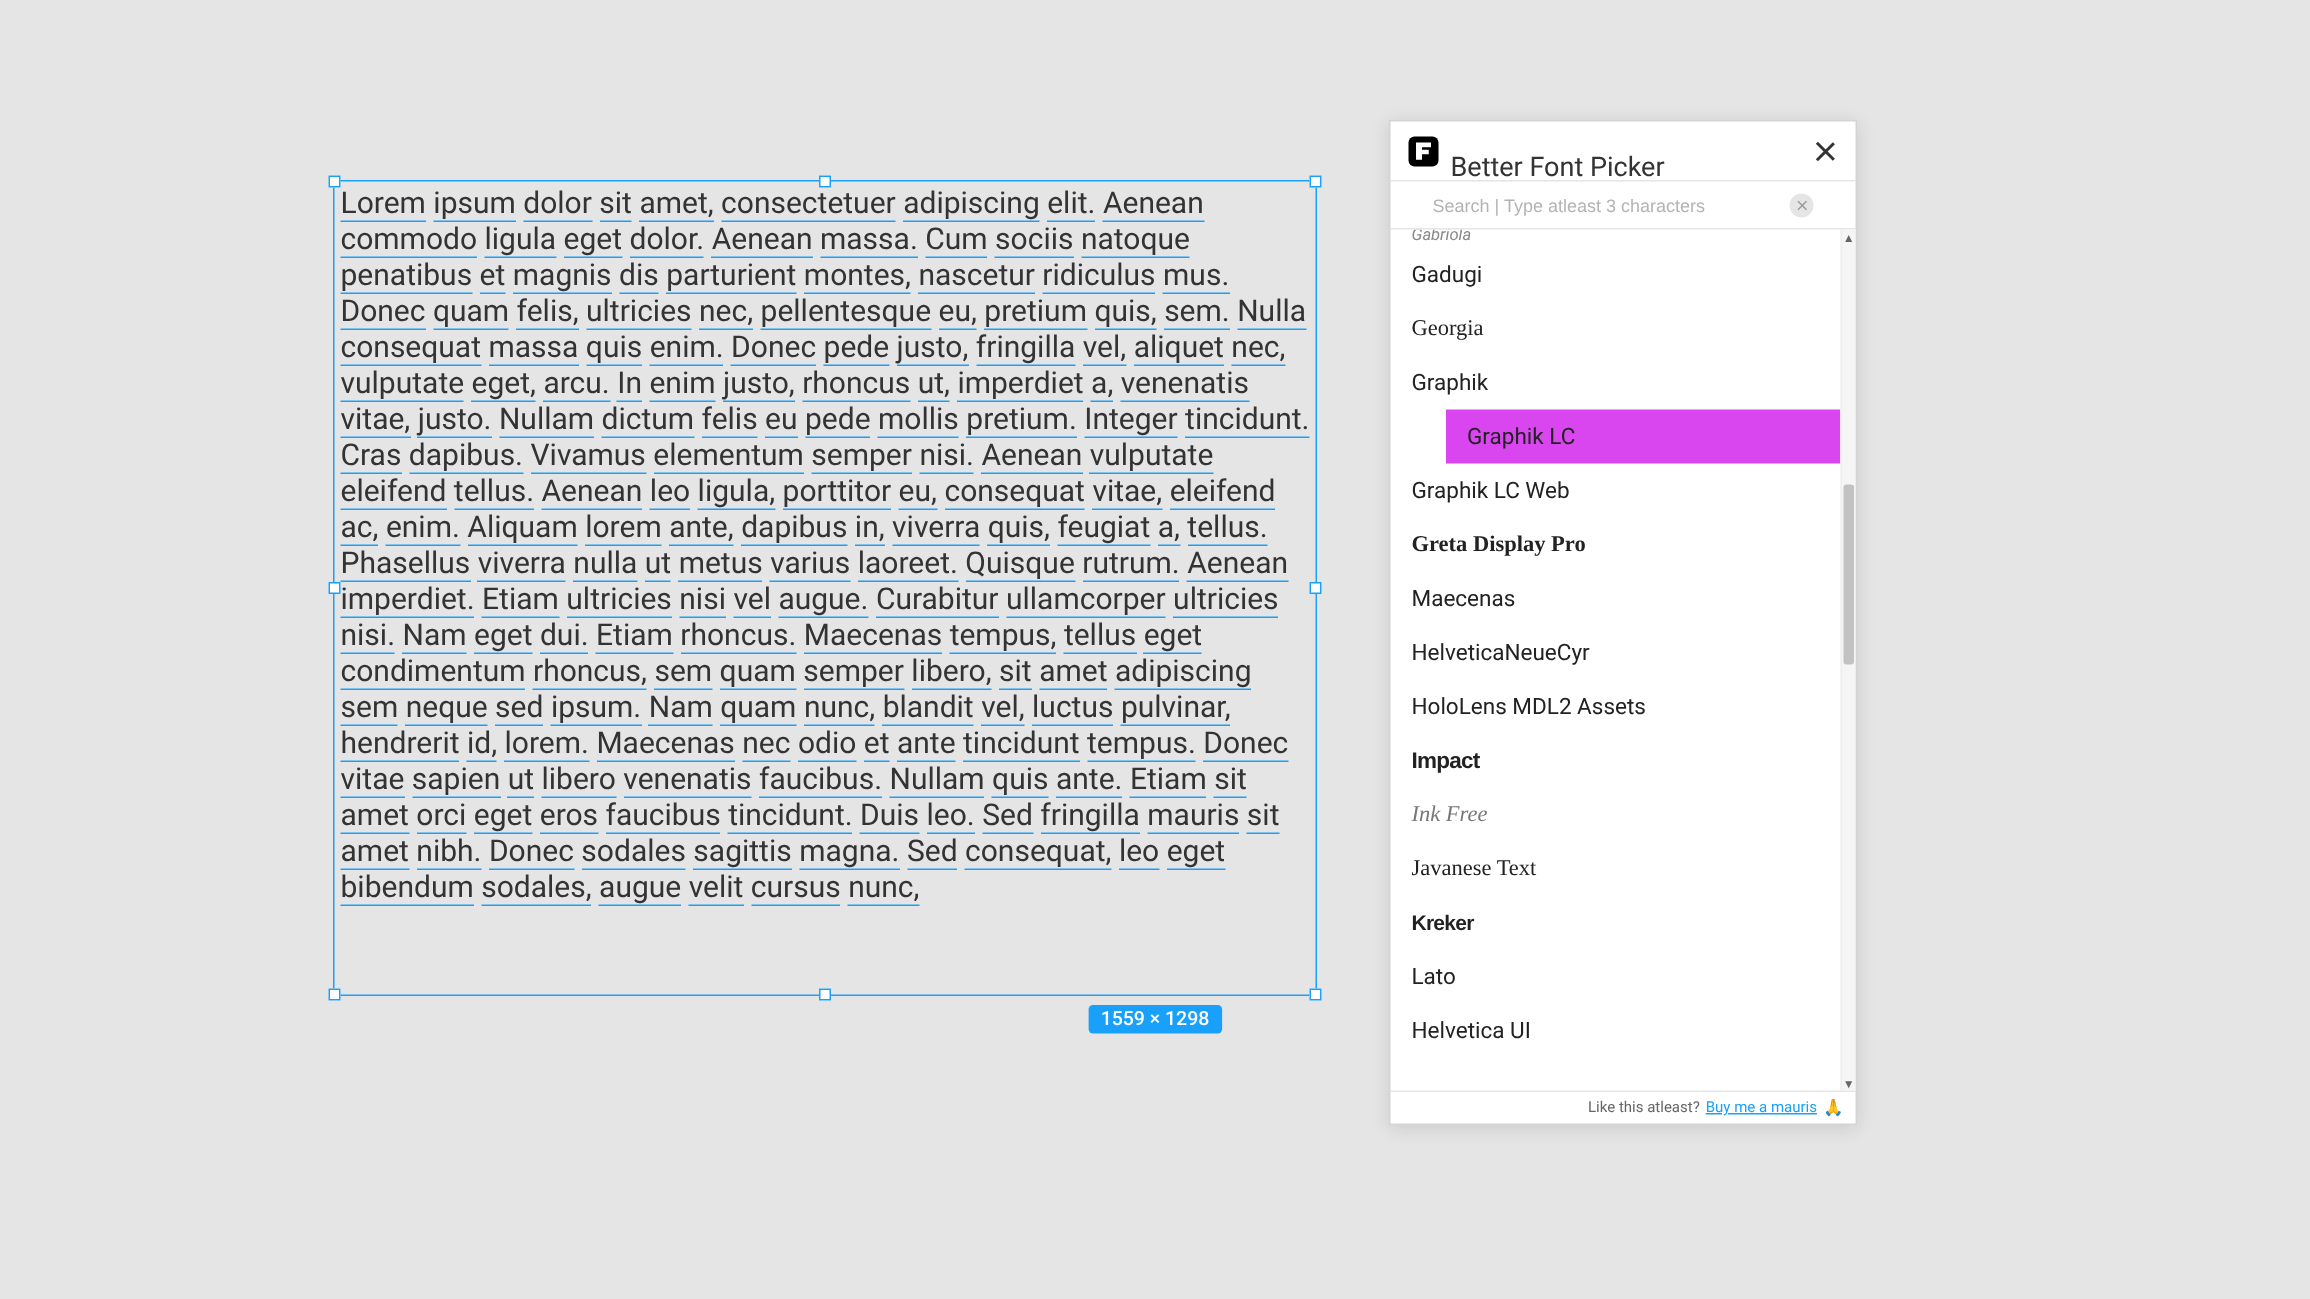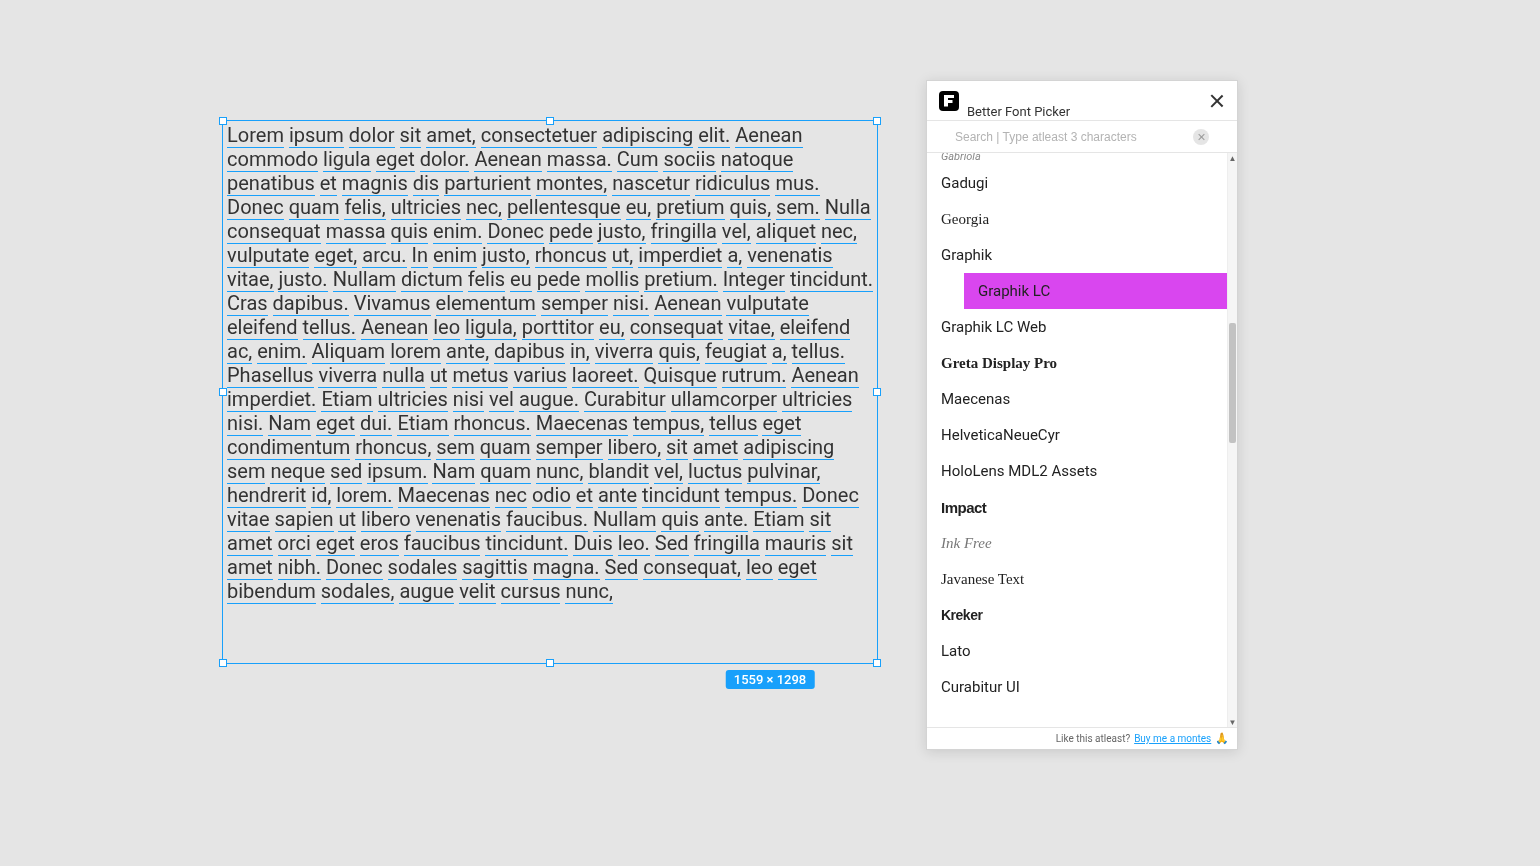--- a/index.html
+++ b/index.html
@@ -91,21 +91,21 @@
     justify-content: center;
     margin-right: 8px;
   }
   .panel-header .plugin-icon .f {
     width: 10px;
     height: 12px;
     background: #fff;
     clip-path: polygon(0 0, 100% 0, 100% 30%, 40% 30%, 40% 45%, 85% 45%, 85% 70%, 40% 70%, 40% 100%, 0 100%);
   }
   .panel-title {
-    font-size: 13px;
+    font-size: 18px;
     color: #333;
     flex: 1;
     margin-top: 22px;
   }
   .close-btn {
     width: 16px;
     height: 16px;
     position: relative;
     cursor: pointer;
   }
@@ -281,26 +281,26 @@
         <div class="font-item ">Graphik LC Web</div>
         <div class="font-item bold-serif">Greta Display Pro</div>
         <div class="font-item ">Maecenas</div>
         <div class="font-item ">HelveticaNeueCyr</div>
         <div class="font-item ">HoloLens MDL2 Assets</div>
         <div class="font-item impact">Impact</div>
         <div class="font-item script">Ink Free</div>
         <div class="font-item serif">Javanese Text</div>
         <div class="font-item kreker">Kreker</div>
         <div class="font-item ">Lato</div>
-        <div class="font-item ">Curabitur UI</div>
+        <div class="font-item ">Helvetica UI</div>
       </div>
     <div class="scroll-track">
       <div class="scroll-arrow up">▲</div>
       <div class="scroll-thumb"></div>
       <div class="scroll-arrow down">▼</div>
     </div>
   </div>
   <div class="panel-footer">
     <span>Like this atleast?</span>
-    <a href="#">Buy me a montes</a>
+    <a href="#">Buy me a mauris</a>
     <span class="pray">🙏</span>
   </div>
 </div>
 
 </body></html>

